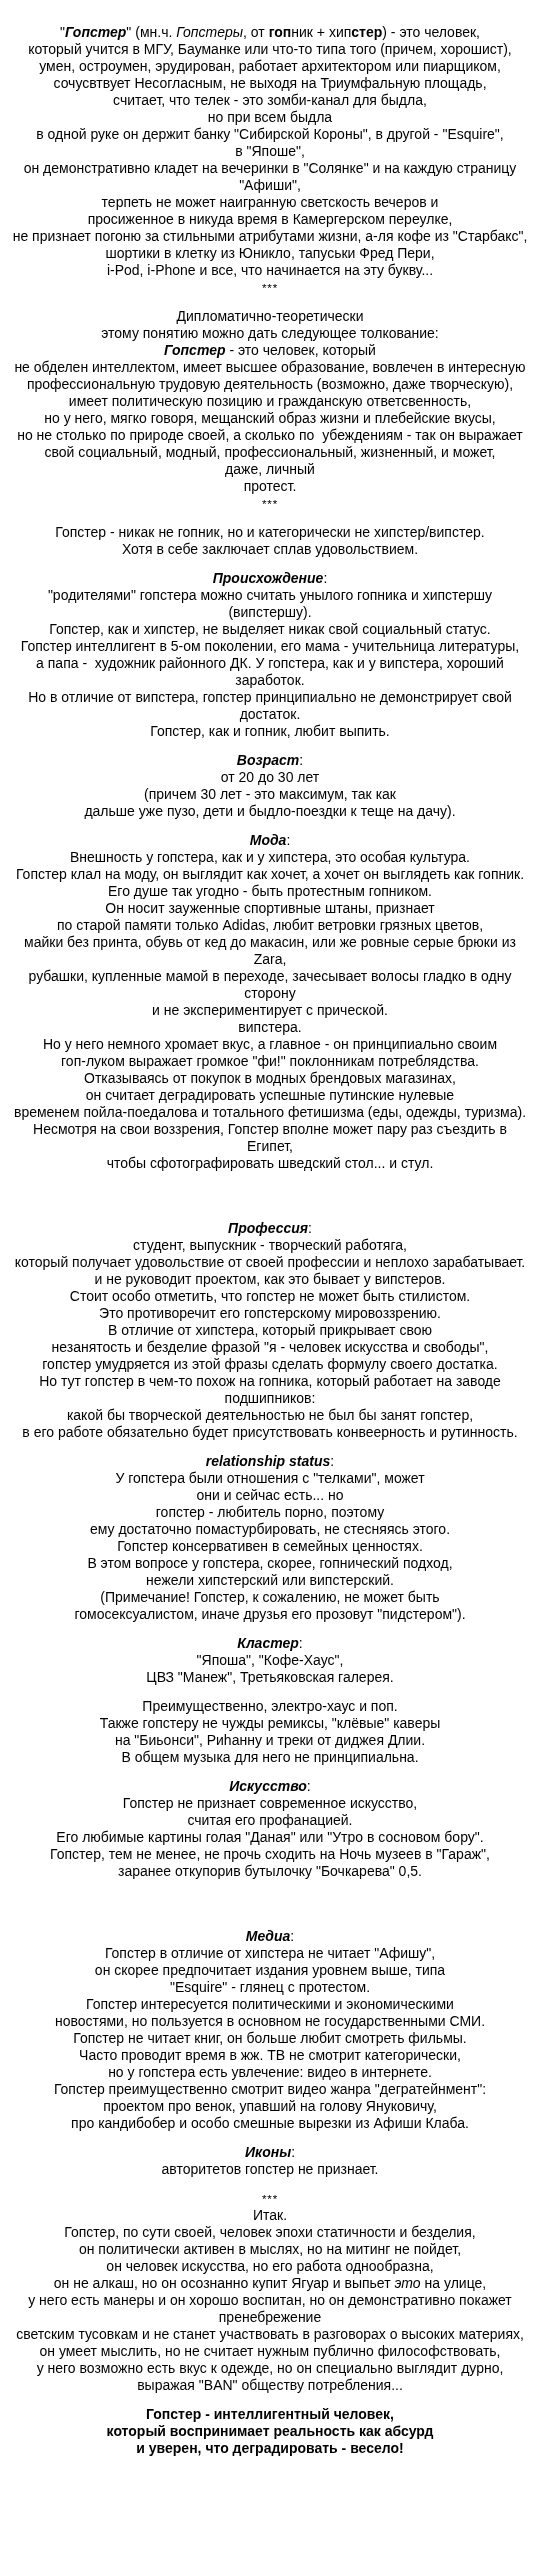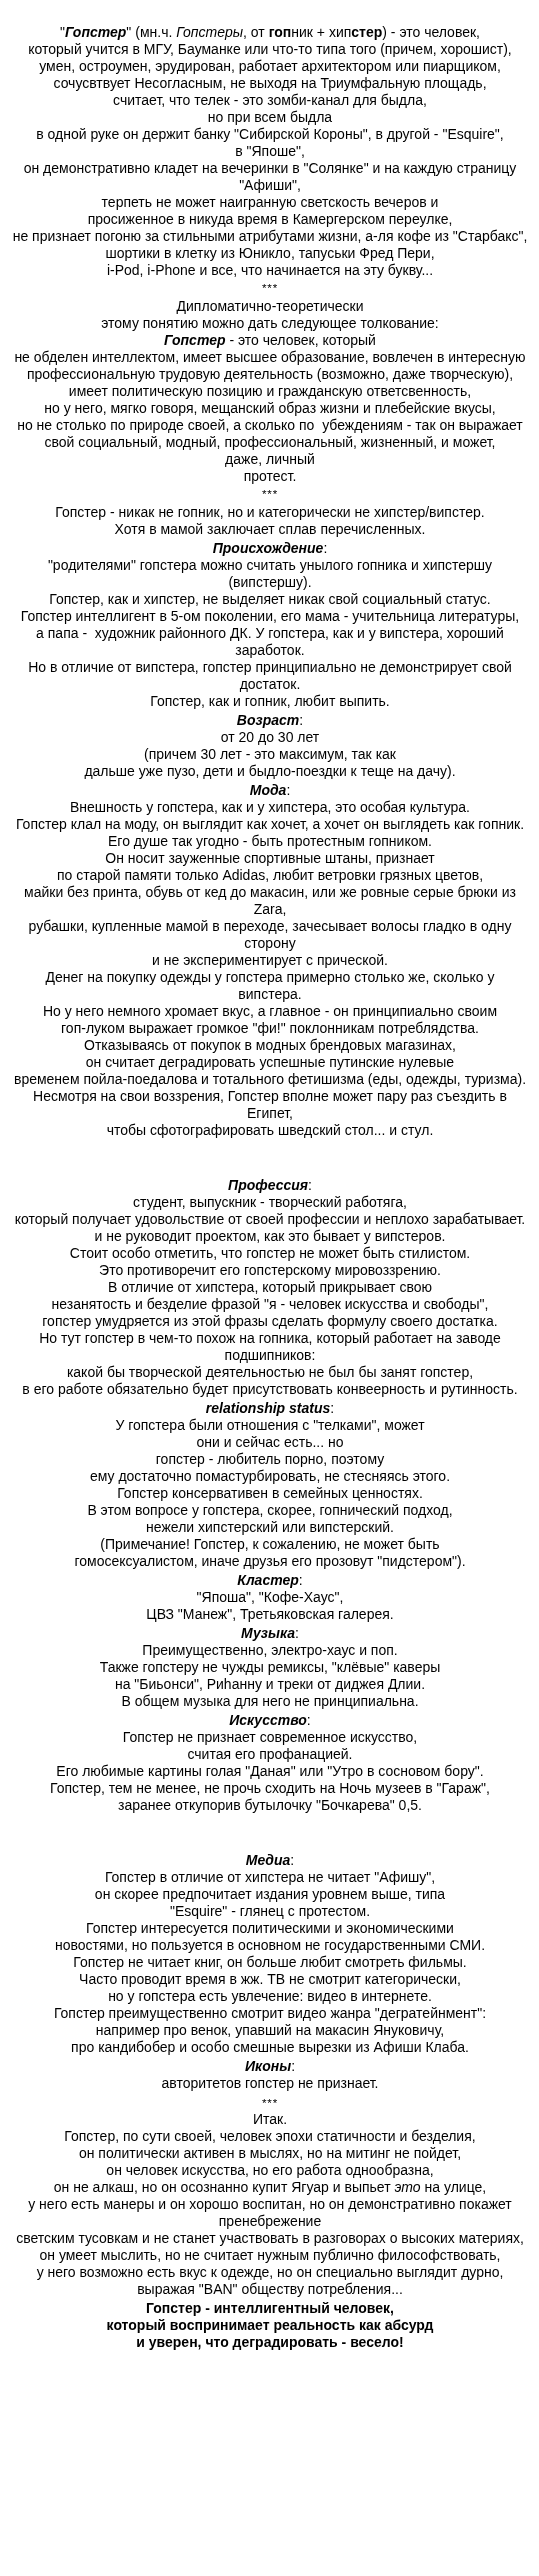--- a/index.html
+++ b/index.html
@@ -11,22 +11,22 @@
   }
   .doc {
     width: 540px;
     min-height: 2576px;
     box-sizing: border-box;
     padding: 24px 4.5px 53px 4.5px;
     text-align: center;
     font-size: 14px;
   }
   .block { margin-top: 0; }
-  .gap1 { margin-top: 2px; }
-  .gap2 { margin-top: 38px; }
+  .gap1 { margin-top: 12px; }
+  .gap2 { margin-top: 48px; }
   .line {
     line-height: 17px;
     white-space: pre-wrap;
   }
   .sep {
     line-height: 17px;
     font-size: 11.6px;
     letter-spacing: 0.9px;
   }
   .seg-n { font-weight: normal; font-style: normal; }
@@ -65,21 +65,21 @@
       <div class="line"><span class="seg-n">имеет политическую позицию и гражданскую ответсвенность,</span></div>
       <div class="line"><span class="seg-n">но у него, мягко говоря, мещанский образ жизни и плебейские вкусы,</span></div>
       <div class="line"><span class="seg-n">но не столько по природе своей, а сколько по  убеждениям - так он выражает</span></div>
       <div class="line"><span class="seg-n">свой социальный, модный, профессиональный, жизненный, и может,</span></div>
       <div class="line"><span class="seg-n">даже, личный</span></div>
       <div class="line"><span class="seg-n">протест.</span></div>
     </div>
     <div class="block sep">***</div>
     <div class="block gap1">
       <div class="line"><span class="seg-n">Гопстер - никак не гопник, но и категорически не хипстер/випстер.</span></div>
-      <div class="line"><span class="seg-n">Хотя в мамой заключает сплав перечисленных.</span></div>
+      <div class="line"><span class="seg-n">Хотя в себе заключает сплав удовольствием.</span></div>
     </div>
     <div class="block gap1">
       <div class="line"><span class="seg-bi">Происхождение</span><span class="seg-n">:</span></div>
       <div class="line"><span class="seg-n">"родителями" гопстера можно считать унылого гопника и хипстершу</span></div>
       <div class="line"><span class="seg-n">(випстершу).</span></div>
       <div class="line"><span class="seg-n">Гопстер, как и хипстер, не выделяет никак свой социальный статус.</span></div>
       <div class="line"><span class="seg-n">Гопстер интеллигент в 5-ом поколении, его мама - учительница литературы,</span></div>
       <div class="line"><span class="seg-n">а папа -  художник районного ДК. У гопстера, как и у випстера, хороший</span></div>
       <div class="line"><span class="seg-n">заработок.</span></div>
       <div class="line"><span class="seg-n">Но в отличие от випстера, гопстер принципиально не демонстрирует свой</span></div>
@@ -97,21 +97,20 @@
       <div class="line"><span class="seg-n">Внешность у гопстера, как и у хипстера, это особая культура.</span></div>
       <div class="line"><span class="seg-n">Гопстер клал на моду, он выглядит как хочет, а хочет он выглядеть как гопник.</span></div>
       <div class="line"><span class="seg-n">Его душе так угодно - быть протестным гопником.</span></div>
       <div class="line"><span class="seg-n">Он носит зауженные спортивные штаны, признает</span></div>
       <div class="line"><span class="seg-n">по старой памяти только Adidas, любит ветровки грязных цветов,</span></div>
       <div class="line"><span class="seg-n">майки без принта, обувь от кед до макасин, или же ровные серые брюки из</span></div>
       <div class="line"><span class="seg-n">Zara,</span></div>
       <div class="line"><span class="seg-n">рубашки, купленные мамой в переходе, зачесывает волосы гладко в одну</span></div>
       <div class="line"><span class="seg-n">сторону</span></div>
       <div class="line"><span class="seg-n">и не экспериментирует с прической.</span></div>
-      <div class="line"><span class="seg-n">Денег на покупку одежды у гопстера примерно столько же, сколько у</span></div>
       <div class="line"><span class="seg-n">випстера.</span></div>
       <div class="line"><span class="seg-n">Но у него немного хромает вкус, а главное - он принципиально своим</span></div>
       <div class="line"><span class="seg-n">гоп-луком выражает громкое "фи!" поклонникам потреблядства.</span></div>
       <div class="line"><span class="seg-n">Отказываясь от покупок в модных брендовых магазинах,</span></div>
       <div class="line"><span class="seg-n">он считает деградировать успешные путинские нулевые</span></div>
       <div class="line"><span class="seg-n">временем пойла-поедалова и тотального фетишизма (еды, одежды, туризма).</span></div>
       <div class="line"><span class="seg-n">Несмотря на свои воззрения, Гопстер вполне может пару раз съездить в</span></div>
       <div class="line"><span class="seg-n">Египет,</span></div>
       <div class="line"><span class="seg-n">чтобы сфотографировать шведский стол... и стул.</span></div>
     </div>
@@ -141,21 +140,20 @@
       <div class="line"><span class="seg-n">нежели хипстерский или випстерский.</span></div>
       <div class="line"><span class="seg-n">(Примечание! Гопстер, к сожалению, не может быть</span></div>
       <div class="line"><span class="seg-n">гомосексуалистом, иначе друзья его прозовут "пидстером").</span></div>
     </div>
     <div class="block gap1">
       <div class="line"><span class="seg-bi">Кластер</span><span class="seg-n">:</span></div>
       <div class="line"><span class="seg-n">"Япоша", "Кофе-Хаус",</span></div>
       <div class="line"><span class="seg-n">ЦВЗ "Манеж", Третьяковская галерея.</span></div>
     </div>
     <div class="block gap1">
-      <div class="line"><span class="seg-bi">Музыка</span><span class="seg-n">:</span></div>
       <div class="line"><span class="seg-n">Преимущественно, электро-хаус и поп.</span></div>
       <div class="line"><span class="seg-n">Также гопстеру не чужды ремиксы, "клёвые" каверы</span></div>
       <div class="line"><span class="seg-n">на "Биьонси", Риhанну и треки от диджея Длии.</span></div>
       <div class="line"><span class="seg-n">В общем музыка для него не принципиальна.</span></div>
     </div>
     <div class="block gap1">
       <div class="line"><span class="seg-bi">Искусство</span><span class="seg-n">:</span></div>
       <div class="line"><span class="seg-n">Гопстер не признает современное искусство,</span></div>
       <div class="line"><span class="seg-n">считая его профанацией.</span></div>
       <div class="line"><span class="seg-n">Его любимые картины голая "Даная" или "Утро в сосновом бору".</span></div>
@@ -166,21 +164,21 @@
       <div class="line"><span class="seg-bi">Медиа</span><span class="seg-n">:</span></div>
       <div class="line"><span class="seg-n">Гопстер в отличие от хипстера не читает "Афишу",</span></div>
       <div class="line"><span class="seg-n">он скорее предпочитает издания уровнем выше, типа</span></div>
       <div class="line"><span class="seg-n">"Esquire" - глянец с протестом.</span></div>
       <div class="line"><span class="seg-n">Гопстер интересуется политическими и экономическими</span></div>
       <div class="line"><span class="seg-n">новостями, но пользуется в основном не государственными СМИ.</span></div>
       <div class="line"><span class="seg-n">Гопстер не читает книг, он больше любит смотреть фильмы.</span></div>
       <div class="line"><span class="seg-n">Часто проводит время в жж. ТВ не смотрит категорически,</span></div>
       <div class="line"><span class="seg-n">но у гопстера есть увлечение: видео в интернете.</span></div>
       <div class="line"><span class="seg-n">Гопстер преимущественно смотрит видео жанра "дегратейнмент":</span></div>
-      <div class="line"><span class="seg-n">например про венок, упавший на макасин Януковичу,</span></div>
+      <div class="line"><span class="seg-n">проектом про венок, упавший на голову Януковичу,</span></div>
       <div class="line"><span class="seg-n">про кандибобер и особо смешные вырезки из Афиши Клаба.</span></div>
     </div>
     <div class="block gap1">
       <div class="line"><span class="seg-bi">Иконы</span><span class="seg-n">:</span></div>
       <div class="line"><span class="seg-n">авторитетов гопстер не признает.</span></div>
     </div>
     <div class="block gap1 sep">***</div>
     <div class="block">
       <div class="line"><span class="seg-n">Итак.</span></div>
       <div class="line"><span class="seg-n">Гопстер, по сути своей, человек эпохи статичности и безделия,</span></div>

